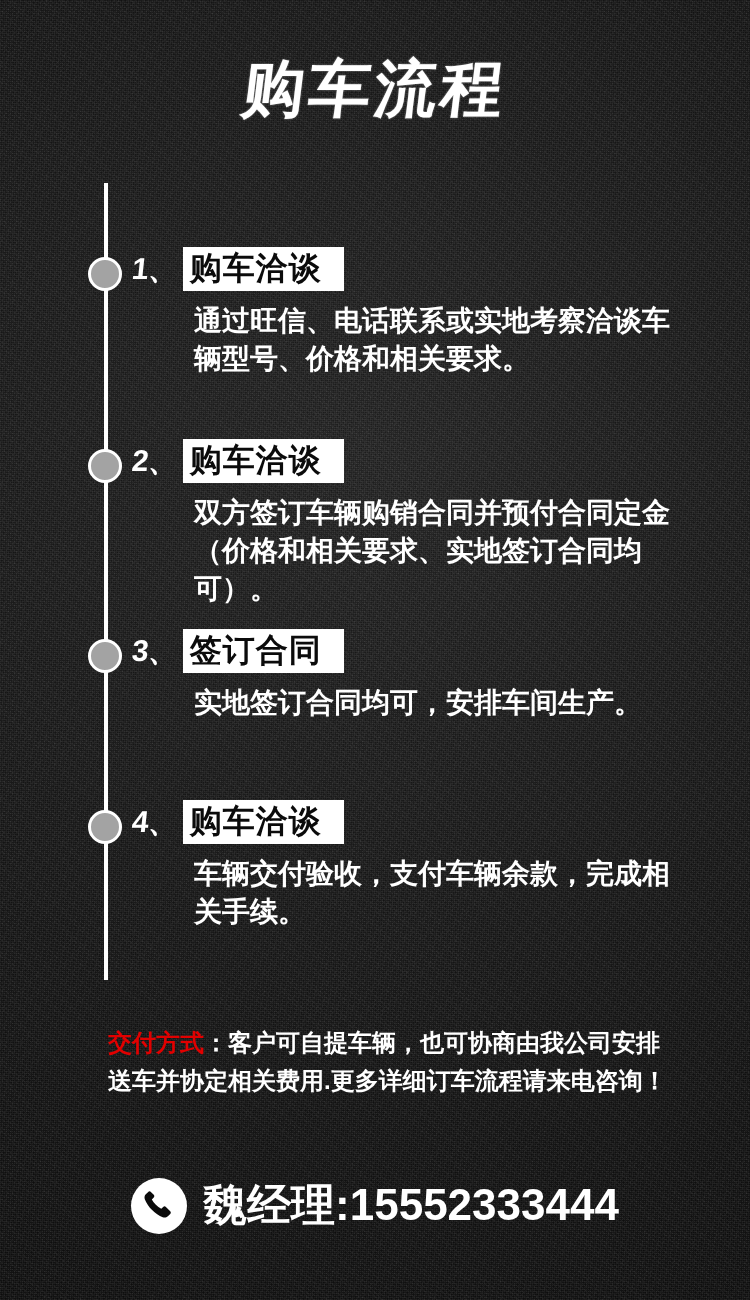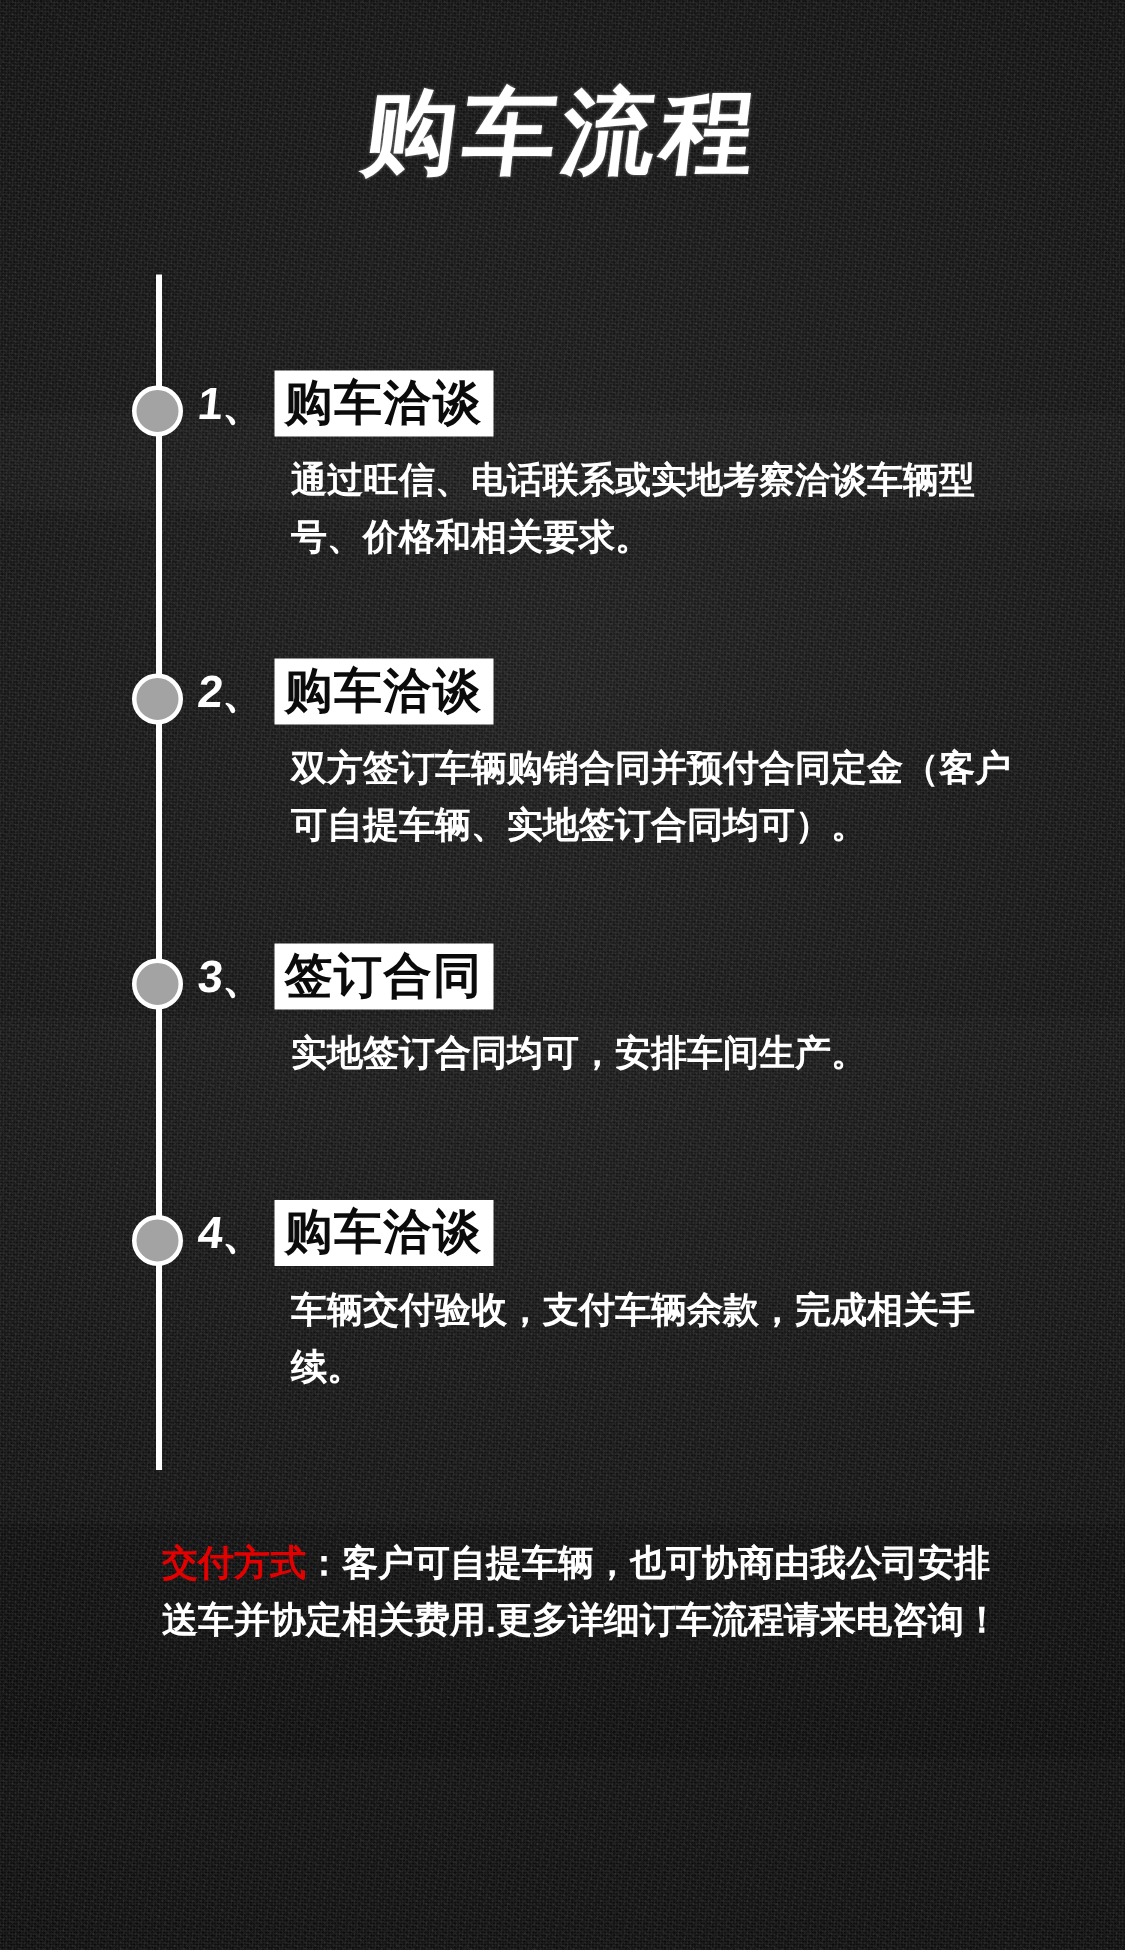--- a/index.html
+++ b/index.html
@@ -94,29 +94,29 @@
     transform: skewX(-6deg);
     margin-right: 4px;
     white-space: nowrap;
   }
   .step-title {
     background: #ffffff;
     color: #0b0b0b;
     font-size: 32px;
     font-weight: bold;
     line-height: 40px;
-    padding: 1px 7px 3px 7px;
+    padding: 1px 22px 3px 7px;
     letter-spacing: 1px;
     white-space: nowrap;
   }
   .step-body {
     position: absolute;
     left: 194px;
     width: 500px;
-    font-size: 24px;
+    font-size: 28px;
     line-height: 38px;
     font-weight: bold;
     color: #ffffff;
     letter-spacing: 0px;
   }
 
   
   #note {
     position: absolute;
     left: 108px;
@@ -180,21 +180,21 @@
     </div>
     <div class="step-body" style="top:54px">通过旺信、电话联系或实地考察洽谈车辆型号、价格和相关要求。</div>
   </div>
 
   <div class="step" style="top:440px">
     <div class="step-dot" style="top:9px"></div>
     <div class="step-head" style="top:0px">
       <span class="step-num">2、</span>
       <span class="step-title">购车洽谈</span>
     </div>
-    <div class="step-body" style="top:54px">双方签订车辆购销合同并预付合同定金（客户可自提车辆、实地签订合同均可）。</div>
+    <div class="step-body" style="top:54px">双方签订车辆购销合同并预付合同定金（价格和相关要求、实地签订合同均可）。</div>
   </div>
 
   <div class="step" style="top:630px">
     <div class="step-dot" style="top:9px"></div>
     <div class="step-head" style="top:0px">
       <span class="step-num">3、</span>
       <span class="step-title">签订合同</span>
     </div>
     <div class="step-body" style="top:54px">实地签订合同均可，安排车间生产。</div>
   </div>
@@ -203,14 +203,22 @@
     <div class="step-dot" style="top:9px"></div>
     <div class="step-head" style="top:0px">
       <span class="step-num">4、</span>
       <span class="step-title">购车洽谈</span>
     </div>
     <div class="step-body" style="top:54px">车辆交付验收，支付车辆余款，完成相关手续。</div>
   </div>
 
   <div id="note"><span class="accent">交付方式</span><span>：客户可自提车辆，也可协商由我公司安排送车并协定相关费用.更多详细订车流程请来电咨询！</span></div>
 
+  <div id="contact">
+    <div id="phone-badge">
+      <svg width="36" height="36" viewBox="0 0 24 24" aria-hidden="true">
+        <path fill="#0a0a0a" d="M6.6 2.6c-.5-.5-1.3-.5-1.8 0L3.2 4.2c-.9.9-1.1 2.2-.6 3.4 1 2.5 2.7 5 4.8 7.1s4.6 3.8 7.1 4.8c1.2.5 2.5.2 3.4-.6l1.6-1.6c.5-.5.5-1.3 0-1.8l-2.9-2.9c-.5-.5-1.3-.5-1.8 0l-1.3 1.3c-1.3-.7-2.5-1.6-3.6-2.7s-2-2.3-2.7-3.6l1.3-1.3c.5-.5.5-1.3 0-1.8L6.6 2.6z"></path>
+      </svg>
+    </div>
+    <div id="contact-text">魏经理:15552333444</div>
+  </div>
 
 </div>
 
 </body></html>

